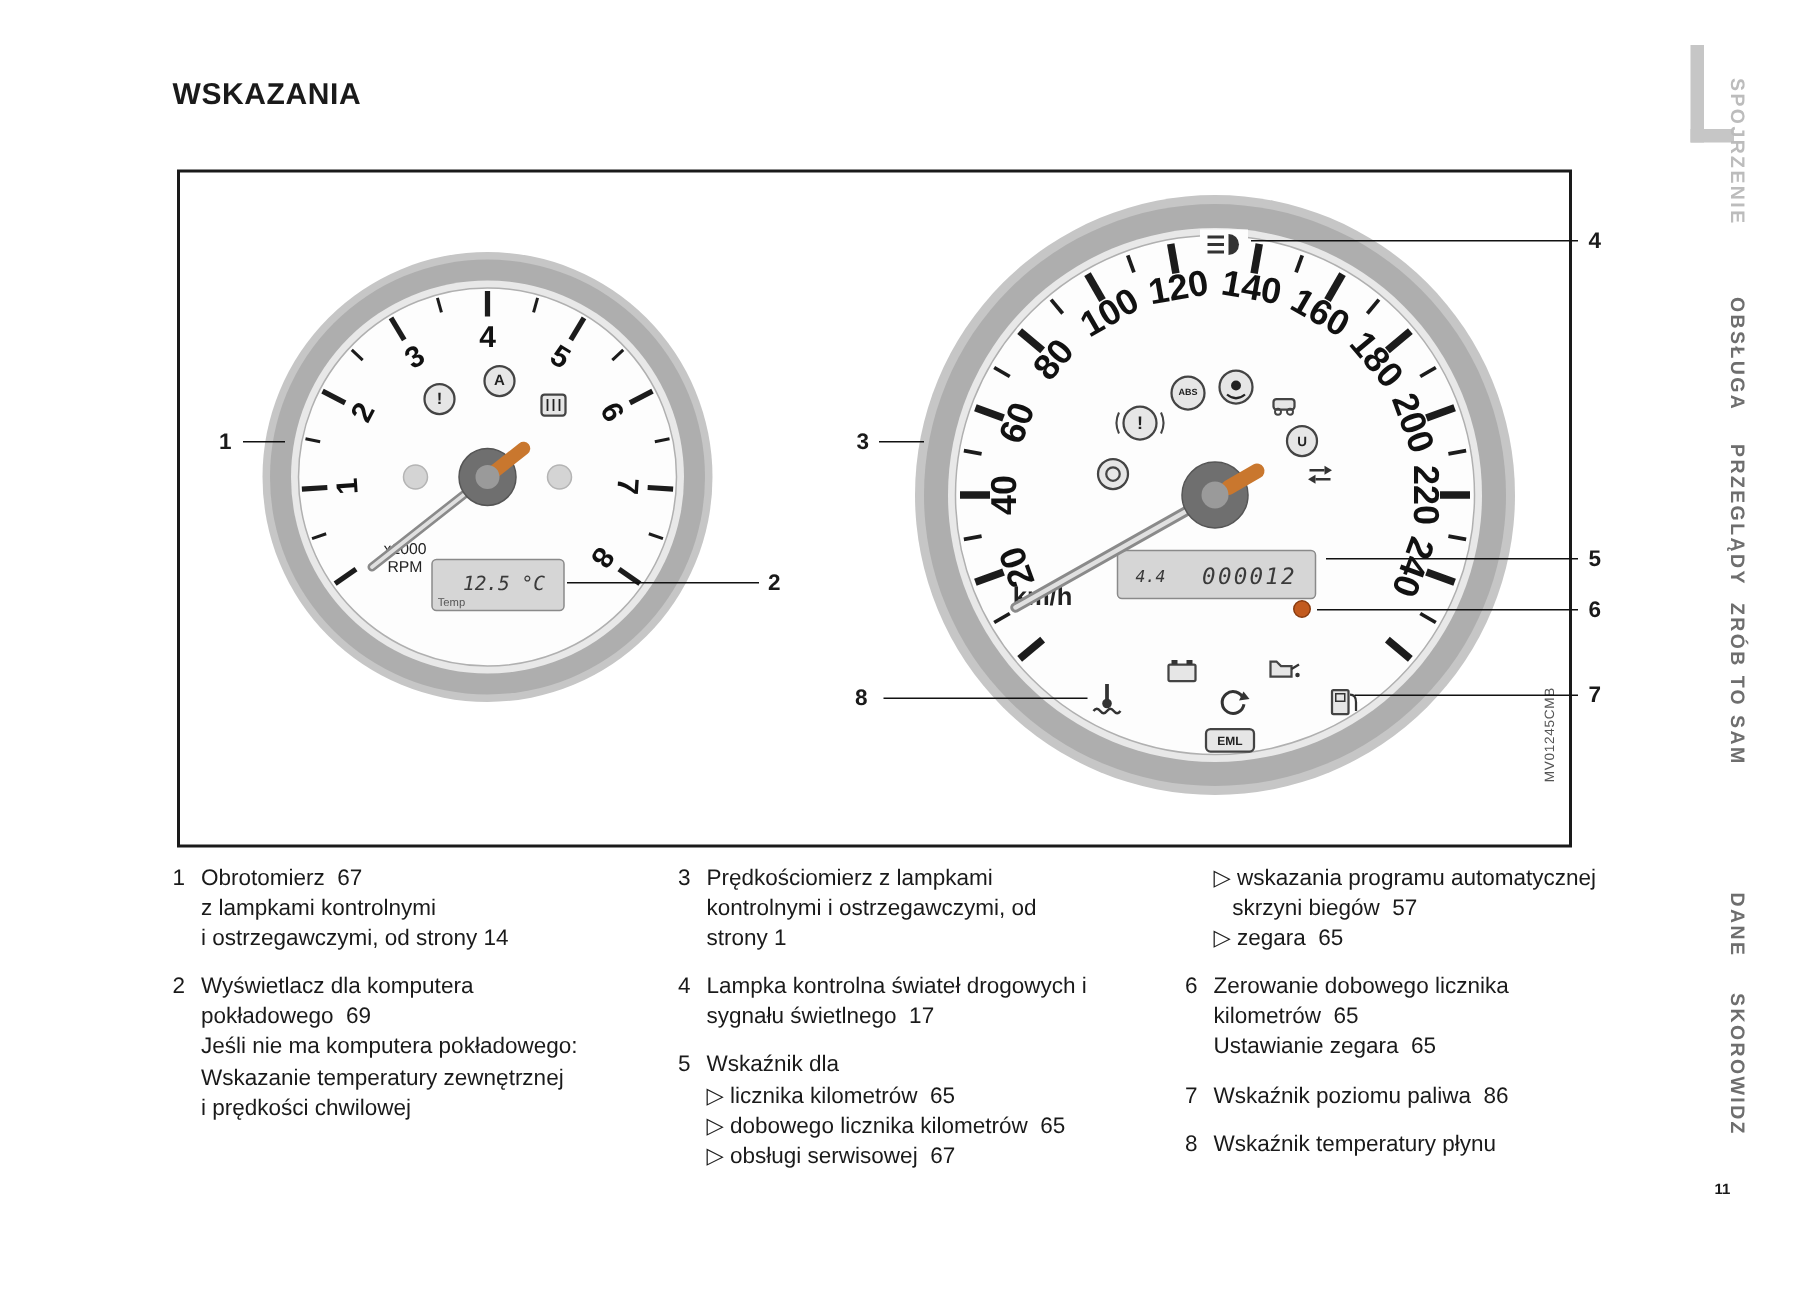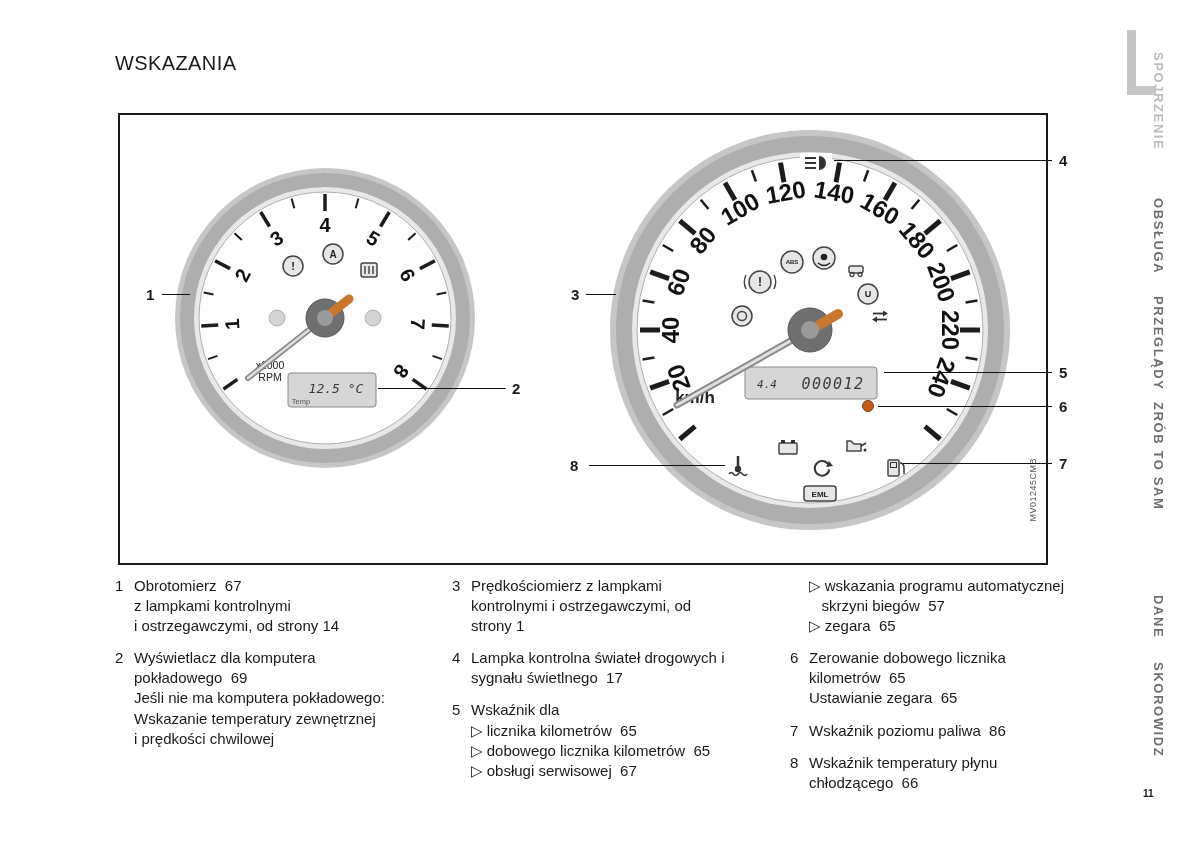--- a/index.html
+++ b/index.html
@@ -1,18 +1,18 @@
 <!DOCTYPE html>
 <html><head>
 <meta charset="utf-8">
 <style>
   html,body{margin:0;padding:0;background:#e9e9e7;}
   .page{position:relative;width:1200px;height:861px;background:#ffffff;overflow:hidden;
         font-family:"Liberation Sans",sans-serif;color:#1a1a1a;}
-  .title{position:absolute;left:115px;top:52px;font-size:20px;font-weight:normal;letter-spacing:.4px;}
+  .title{position:absolute;left:115px;top:52px;font-size:20px;font-weight:bold;letter-spacing:.4px;}
   .frame{position:absolute;left:118px;top:113px;width:926px;height:448px;border:2px solid #1a1a1a;background:#fff;}
   .gauge{position:absolute;z-index:1;}
   svg text{font-family:"Liberation Sans",sans-serif;}
   .dial-num{font-weight:bold;fill:#111;}
   .lcd-text{font-family:"DejaVu Sans Mono",monospace;font-style:italic;fill:#3a3a3a;}
   .tell{fill:#e6e6e6;stroke:#444;stroke-width:1.5;}
   .tglyph{fill:#222;font-weight:bold;}
   .cline{position:absolute;border-top:1.6px solid #111;height:0;z-index:3;}
   .cnum{position:absolute;font-size:15px;font-weight:bold;z-index:3;}
   .legend-col{position:absolute;top:576px;width:340px;font-size:15px;line-height:1.34;z-index:2;}
@@ -333,21 +333,20 @@
     <div class="legend-item">
       <span class="num">7</span>
       <span class="lines">
         <span class="ln">Wskaźnik poziomu paliwa  86</span>
       </span>
     </div>
     <div class="legend-item">
       <span class="num">8</span>
       <span class="lines">
         <span class="ln">Wskaźnik temperatury płynu</span>
-        <span class="ln">chłodzącego  66</span>
       </span>
     </div>
   </div>
 
   <div class="bracket"></div>
   <div class="tab light" style="top:52px">SPOJRZENIE</div>
   <div class="tab" style="top:198px">OBSŁUGA</div>
   <div class="tab" style="top:296px">PRZEGLĄDY</div>
   <div class="tab" style="top:402px">ZRÓB TO SAM</div>
   <div class="tab" style="top:595px">DANE</div>

